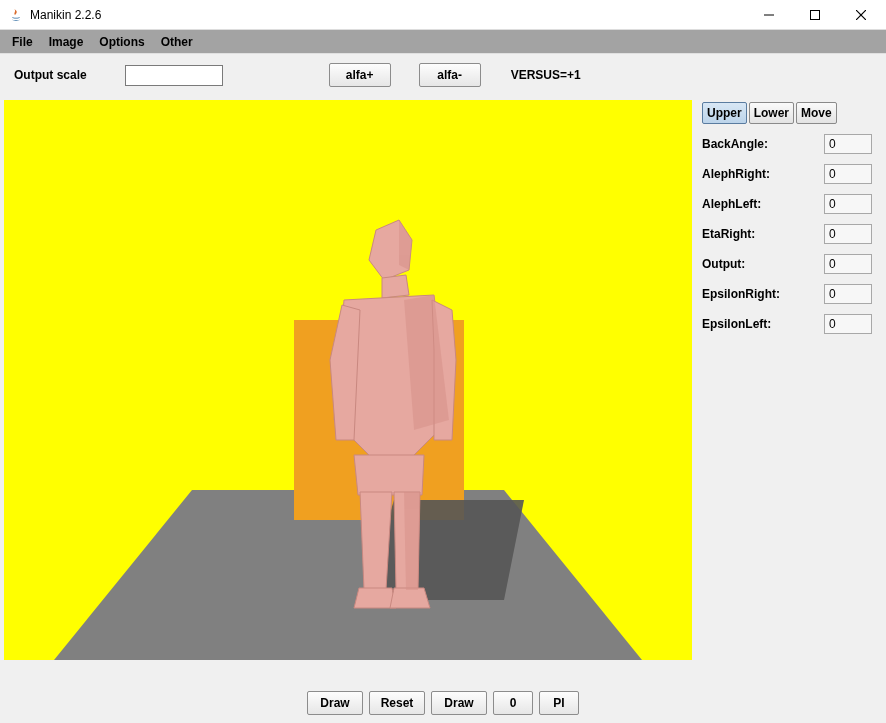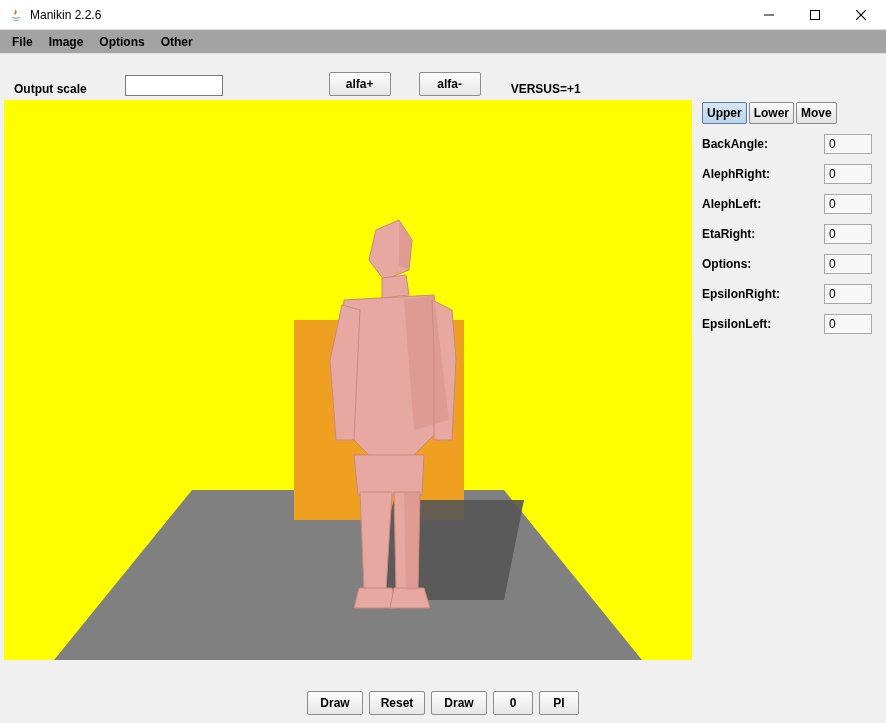--- a/index.html
+++ b/index.html
@@ -12,21 +12,21 @@
   .titlebar .title { flex: 1; }
   .winbtns { display: flex; }
   .winbtn { width: 46px; height: 28px; display: flex; align-items: center; justify-content: center; font-size: 14px; background:#fff; }
   .winbtn svg { display:block; }
 
   
   .menubar { height: 24px; background: #a3a3a3; display: flex; align-items: center; padding: 0 4px; border-bottom: 1px solid #e0e0e0; }
   .menubar .menuitem { padding: 3px 8px; font-weight: bold; }
 
   
-  .toprow { height: 42px; background: #f0f0f0; display: flex; align-items: flex-end; padding: 0 14px; gap: 8px; }
+  .toprow { height: 42px; background: #f0f0f0; display: flex; align-items: center; padding: 0 14px; gap: 8px; }
   .toprow .lbl { font-weight: bold; margin-right: 30px;}
   .toprow input.scale { width: 98px; height: 21px; border: 1px solid #7a7a7a; background:#fff; padding: 1px 3px; font: inherit;}
   .spacer1 { width: 90px; }
   .btn { background: linear-gradient(#fdfdfd,#e6e6e6); border: 1px solid #8c8c8c; border-radius: 2px; padding: 4px 0; width: 62px; text-align:center; font: inherit; font-weight: bold; cursor: default;}
   .btn-sm { width: 56px; }
   .btn-xs { width: 40px; }
   .status { font-weight: bold; margin-left: 22px;}
 
   
   .main { position: relative; display: flex; height: calc(723px - 30px - 24px - 42px - 40px); background:#f0f0f0;}
@@ -146,21 +146,21 @@
     </div>
     <div class="params">
       <span class="plabel">BackAngle:</span>
       <input type="text" value="0" style="">
       <span class="plabel">AlephRight:</span>
       <input type="text" value="0" style="">
       <span class="plabel">AlephLeft:</span>
       <input type="text" value="0" style="">
       <span class="plabel">EtaRight:</span>
       <input type="text" value="0" style="">
-      <span class="plabel">Options:</span>
+      <span class="plabel">Output:</span>
       <input type="text" value="0" style="">
       <span class="plabel">EpsilonRight:</span>
       <input type="text" value="0" style="">
       <span class="plabel">EpsilonLeft:</span>
       <input type="text" value="0" style="">
     </div>
   </div>
 </div>
 
 <div class="bottombar">

